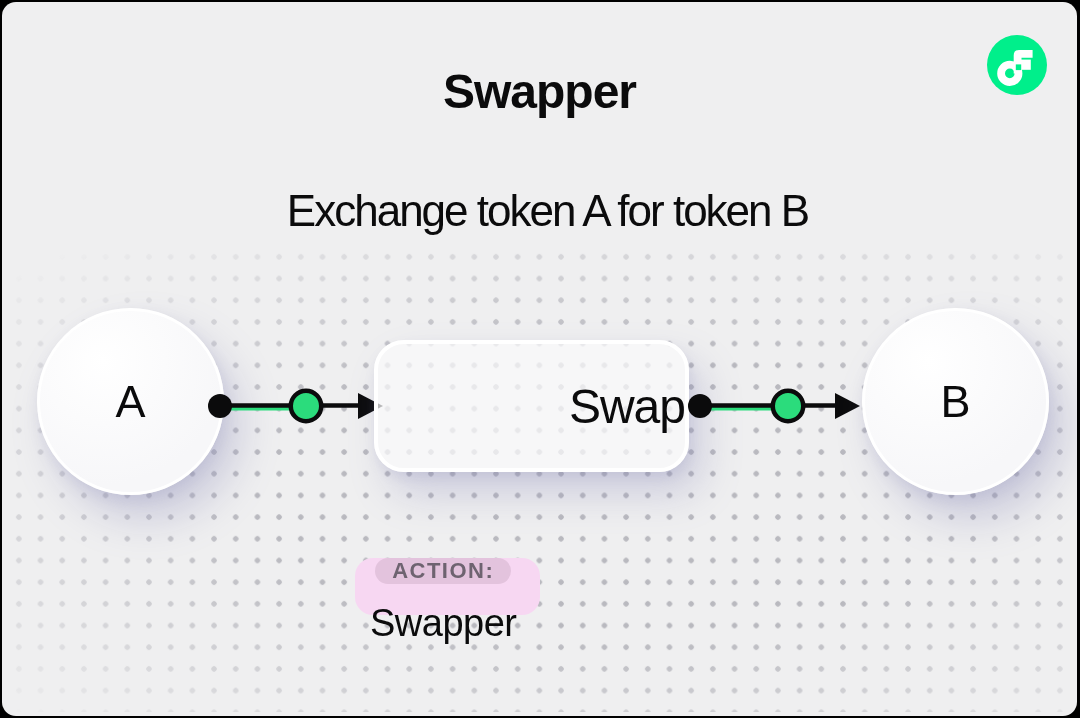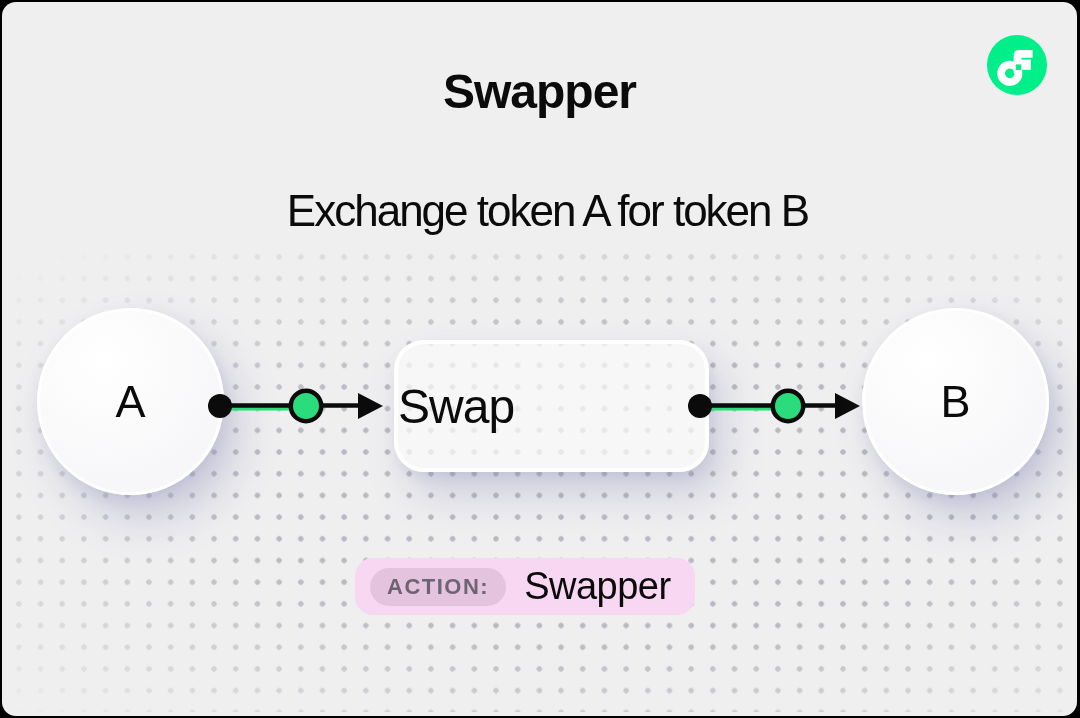--- a/index.html
+++ b/index.html
@@ -23,39 +23,39 @@
   .logo{position:absolute;top:33px;right:30px;width:60px;height:60px;}
 
   .node-circle{position:absolute;width:187px;height:187px;border-radius:50%;
     background:radial-gradient(circle at 35% 28%, #ffffff, var(--node-fill,#f7f7f9) 70%);
     border:3px solid var(--node-border,#ffffff);box-sizing:border-box;
     box-shadow:16px 24px 40px rgba(128,128,178,0.32), 2px 6px 14px rgba(128,128,178,0.16);
     display:flex;align-items:center;justify-content:center;font-size:45px;}
   .node-a{left:35px;top:306px;}
   .node-b{left:860px;top:306px;}
 
-  .swap-box{position:absolute;left:392px;top:338px;width:315px;height:132px;
+  .swap-box{position:absolute;left:372px;top:338px;width:315px;height:132px;
     border-radius:30px;background:rgba(249,249,251,0.72);
     border:4px solid var(--node-border,#ffffff);box-sizing:border-box;
     box-shadow:14px 22px 38px rgba(128,128,178,0.30), 2px 6px 12px rgba(128,128,178,0.14);
-    display:flex;align-items:center;justify-content:flex-start;
+    display:flex;align-items:center;justify-content:flex-end;
     font-size:48px;letter-spacing:-1px;}
 
   .connector{position:absolute;top:380px;width:184px;height:48px;}
   .connector.c1{left:200px;}
   .connector.c2{left:680px;}
   .connector .wire{stroke:var(--ink,#0b0b0c);stroke-width:4.5;}
   .connector .wire-green{stroke:var(--connector-green,#2bdc7c);stroke-width:4;}
   .connector .endpoint{fill:var(--ink,#0b0b0c);}
   .connector .relay{fill:var(--connector-green,#2bdc7c);stroke:var(--ink,#0b0b0c);stroke-width:4.5;}
   .connector .head{fill:var(--ink,#0b0b0c);}
 
   .action-badge{position:absolute;left:353px;top:556px;height:57px;
     background:var(--badge-bg,#f7d7f2);border-radius:18px;
-    display:inline-flex;align-items:center;gap:18px;padding:0 24px 0 15px;}
+    display:inline-flex;align-items:center;gap:18px;padding:0 24px 0 15px;flex-direction:column;}
   .action-pill{background:var(--badge-pill,#e3c3dd);border-radius:19px;height:38px;
     display:flex;align-items:center;padding:0 17px;
     color:var(--badge-text,#6e6370);font-size:22px;font-weight:600;letter-spacing:1.5px;}
   .action-value{font-size:38px;letter-spacing:-0.5px;color:var(--ink,#0b0b0c);}
 
   .flow-bg{fill:var(--flow-green,#00ef8b);}
   .flow-glyph{fill:#ffffff;}
   .flow-notch{fill:var(--flow-green,#00ef8b);}
 </style>
 </head>

